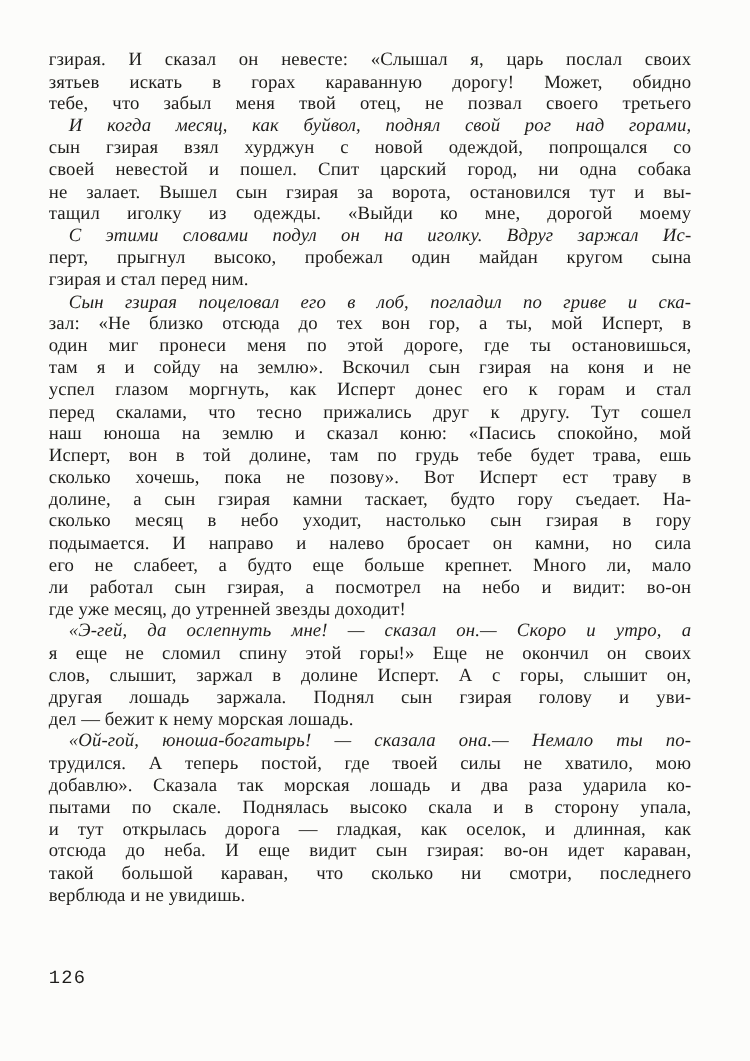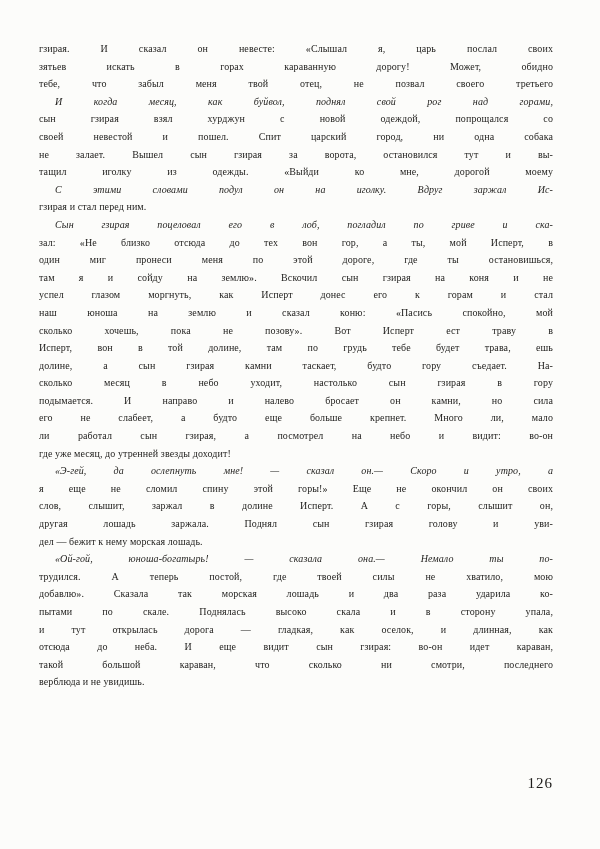--- a/index.html
+++ b/index.html
@@ -20,43 +20,44 @@
     position: absolute;
     left: 39px;
     top: 40px;
     width: 514px;
   }
   .text-block p {
     margin: 0;
     padding: 0;
   }
   .ln {
-    font-size: 10px;
+    font-size: 15px;
     line-height: 17.6px;
     text-align: justify;
     text-align-last: justify;
     white-space: normal;
     letter-spacing: 0.1px;
   }
   .ln.last {
     text-align-last: left;
   }
   .ln.ind {
     text-indent: 16px;
     font-style: italic;
   }
   .page-number {
     position: absolute;
     left: 39px;
     top: 774px;
     width: 514px;
-    text-align: right;
+    text-align: left;
     font-size: 15px;
     line-height: 18px;
     letter-spacing: 1px;
+    font-family: Liberation Mono, monospace;
   }
 </style>
 </head>
 <body>
 
 <div class="scan-page">
   <div class="text-block">
 
     <p>
       </p>
@@ -70,33 +71,35 @@
       <div class="ln ind">И когда месяц, как буйвол, поднял свой рог над горами,</div>
       <div class="ln">сын гзирая взял хурджун с новой одеждой, попрощался со</div>
       <div class="ln">своей невестой и пошел. Спит царский город, ни одна собака</div>
       <div class="ln">не залает. Вышел сын гзирая за ворота, остановился тут и вы-</div>
       <div class="ln">тащил иголку из одежды. «Выйди ко мне, дорогой моему</div>
     <p></p>
 
     <p>
       </p>
       <div class="ln ind">С этими словами подул он на иголку. Вдруг заржал Ис-</div>
+      <div class="ln">перт, прыгнул высоко, пробежал один майдан кругом сына</div>
       <div class="ln last">гзирая и стал перед ним.</div>
     <p></p>
 
     <p>
       </p>
       <div class="ln ind">Сын гзирая поцеловал его в лоб, погладил по гриве и ска-</div>
       <div class="ln">зал: «Не близко отсюда до тех вон гор, а ты, мой Исперт, в</div>
       <div class="ln">один миг пронеси меня по этой дороге, где ты остановишься,</div>
       <div class="ln">там я и сойду на землю». Вскочил сын гзирая на коня и не</div>
       <div class="ln">успел глазом моргнуть, как Исперт донес его к горам и стал</div>
+      <div class="ln">перед скалами, что тесно прижались друг к другу. Тут сошел</div>
       <div class="ln">наш юноша на землю и сказал коню: «Пасись спокойно, мой</div>
+      <div class="ln">Исперт, вон в той долине, там по грудь тебе будет трава, ешь</div>
       <div class="ln">сколько хочешь, пока не позову». Вот Исперт ест траву в</div>
-      <div class="ln">Исперт, вон в той долине, там по грудь тебе будет трава, ешь</div>
       <div class="ln">долине, а сын гзирая камни таскает, будто гору съедает. На-</div>
       <div class="ln">сколько месяц в небо уходит, настолько сын гзирая в гору</div>
       <div class="ln">подымается. И направо и налево бросает он камни, но сила</div>
       <div class="ln">его не слабеет, а будто еще больше крепнет. Много ли, мало</div>
       <div class="ln">ли работал сын гзирая, а посмотрел на небо и видит: во-он</div>
       <div class="ln last">где уже месяц, до утренней звезды доходит!</div>
     <p></p>
 
     <p>
       </p>

